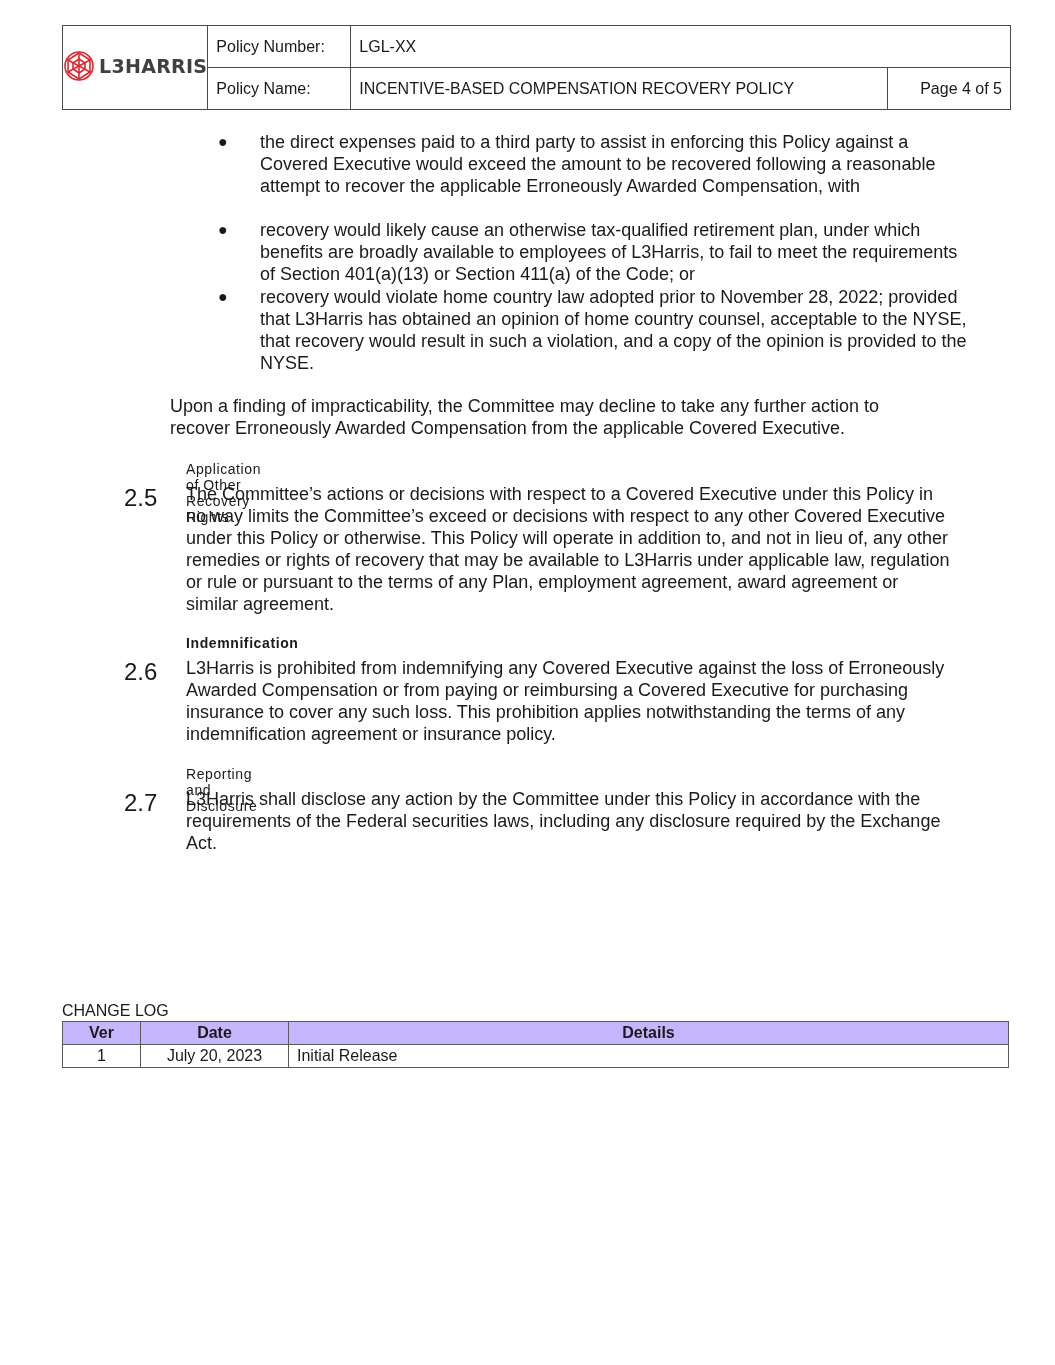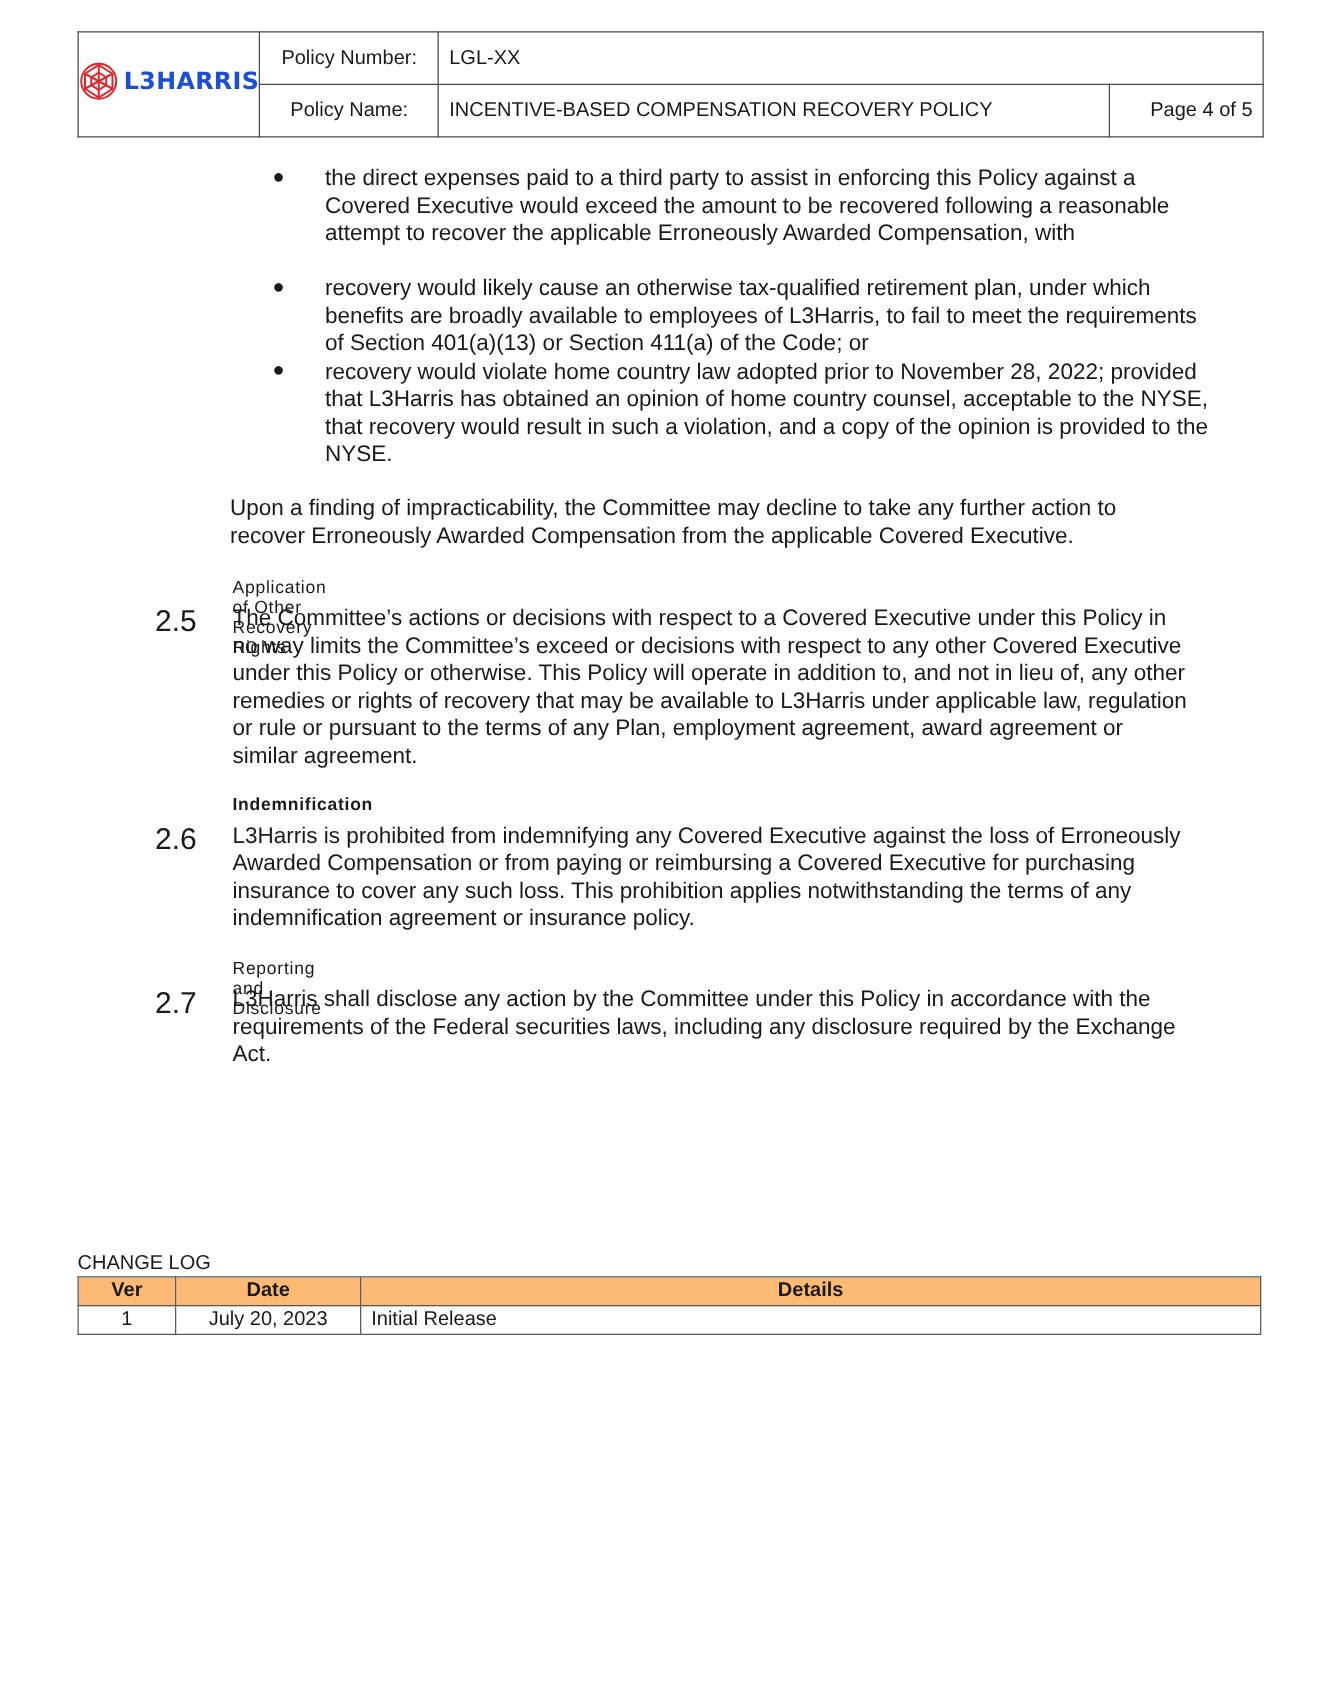--- a/index.html
+++ b/index.html
@@ -4,35 +4,35 @@
 <style>
   html, body { margin: 0; padding: 0; background: #ffffff; }
   body { width: 1055px; height: 1365px; position: relative; overflow: hidden;
          font-family: "Liberation Sans", sans-serif; color: #1a1a1a; }
   .hdr { position: absolute; left: 62px; top: 25px; width: 949px; height: 84px;
          border-collapse: collapse; }
   .hdr td { border: 1px solid #4a4a4a; font-size: 16px; padding: 0 8px; height: 41px; }
   .logo-cell { width: 136px; padding: 0 !important; text-align: center; }
   .logo { display: inline-flex; align-items: center; gap: 4px; }
   .logo-text { font-family: "DejaVu Sans", sans-serif; font-weight: bold; font-size: 19px;
-               color: #1d4ed8; letter-spacing: 0.3px; }
-  .lbl { width: 126px; text-align: center; }
+               color: #404040; letter-spacing: 0.3px; }
+  .lbl { width: 126px; }
   .page-cell { width: 106px; text-align: right; }
   .content { position: absolute; left: 0; top: 0; }
   .p { position: absolute; font-size: 18px; line-height: 22px; }
   .bullet { position: absolute; font-size: 18px; line-height: 22px; }
   .bullet-dot { position: absolute; left: 218px; font-size: 16px; }
   .bullet-text { position: absolute; left: 248px; width: 760px; margin-left: 12px; }
   .sec-num { position: absolute; left: 124px; font-size: 24px; margin-top: 23px; }
   .sec-title { position: absolute; left: 186px; font-size: 14px; letter-spacing: 0.6px; }
   .sec-body { position: absolute; left: 186px; width: 820px; font-size: 18px; line-height: 22px; }
   .changelog-title { position: absolute; left: 62px; top: 1002px; font-size: 16px; }
   .cl { position: absolute; left: 62px; top: 1021px; width: 947px; border-collapse: collapse; }
   .cl th, .cl td { border: 1px solid #5a5a5a; font-size: 16px; height: 22px; padding: 0 8px; }
-  .cl th { background: #fdba74; font-weight: bold; text-align: center; }
+  .cl th { background: #c4b5fd; font-weight: bold; text-align: center; }
   .cl td.c { text-align: center; }
 </style>
 </head>
 <body>
 
 <table class="hdr">
   <tbody>
       <tr>
     <td class="logo-cell" rowspan="2">
       <span class="logo">
@@ -83,21 +83,21 @@
   <div class="bullet" style="top:286px;">
     <span class="bullet-dot">●</span>
     <div class="bullet-text">
       <div>recovery would violate home country law adopted prior to November 28, 2022; provided</div>
       <div>that L3Harris has obtained an opinion of home country counsel, acceptable to the NYSE,</div>
       <div>that recovery would result in such a violation, and a copy of the opinion is provided to the</div>
       <div>NYSE.</div>
     </div>
   </div>
 
-  <div class="p" style="left:184px; top:395px; width:820px;">
+  <div class="p" style="left:170px; top:395px; width:820px;">
     <div>Upon a finding of impracticability, the Committee may decline to take any further action to</div>
     <div>recover Erroneously Awarded Compensation from the applicable Covered Executive.</div>
   </div>
 
   <div>
     <span class="sec-num" style="top:461px;">2.5</span>
     <span class="sec-title" style="top:461px;">Application of Other Recovery Rights</span>
     <div class="sec-body" style="top:483px;">
       <div>The Committee’s actions or decisions with respect to a Covered Executive under this Policy in</div>
       <div>no way limits the Committee’s exceed or decisions with respect to any other Covered Executive</div>

